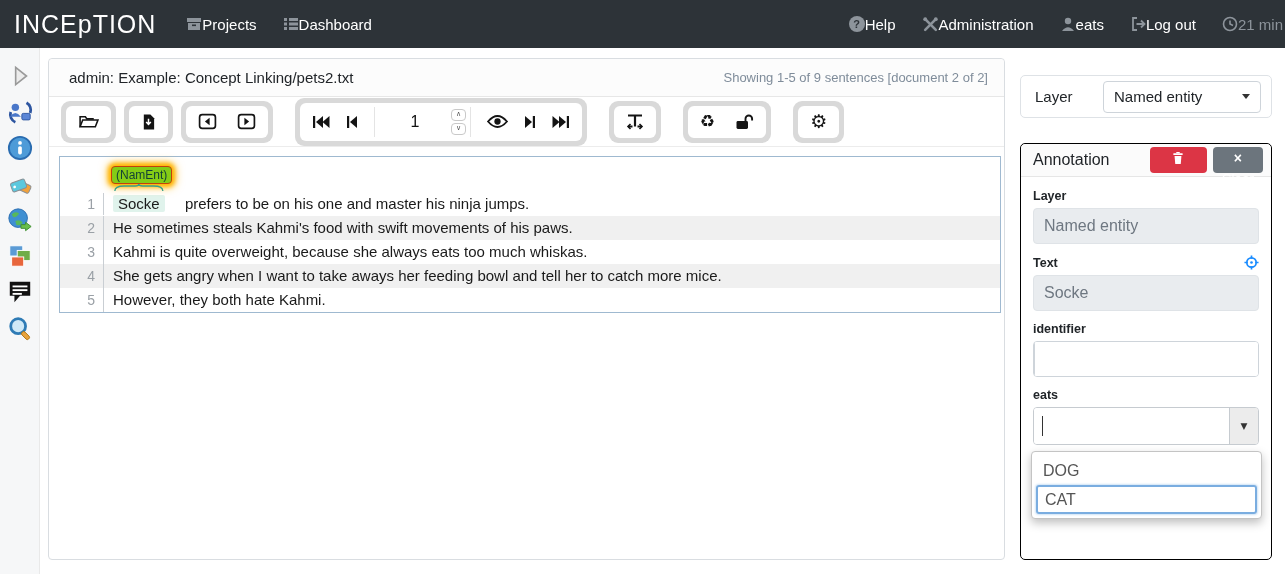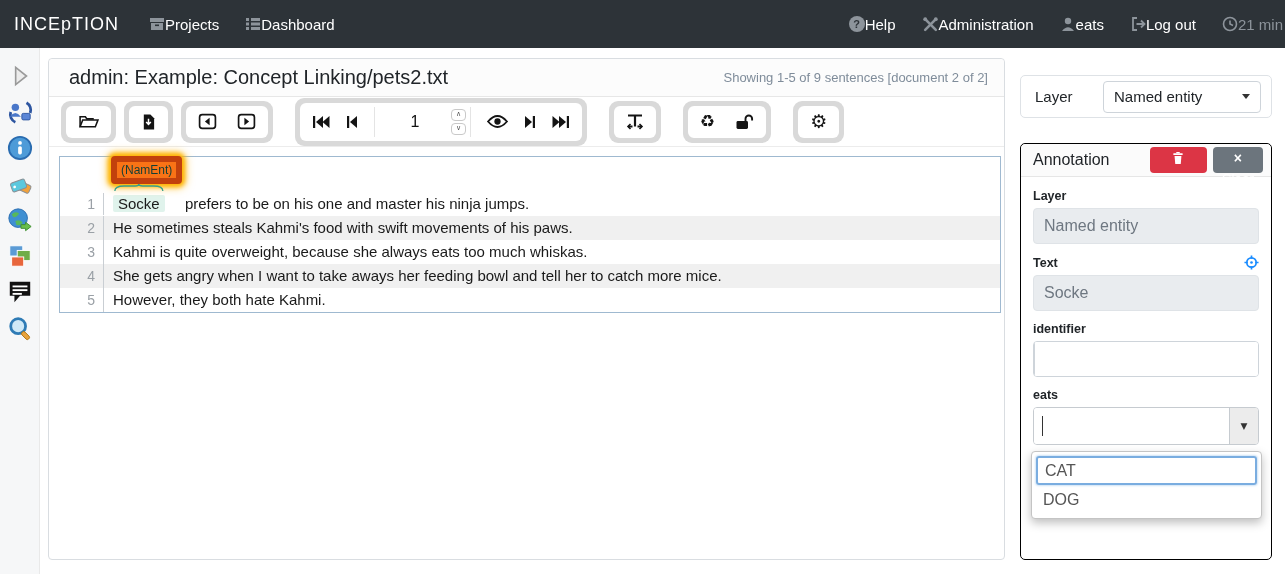--- a/index.html
+++ b/index.html
@@ -2,42 +2,42 @@
 <html><head>
 <meta charset="utf-8">
 <style>
   * { box-sizing: border-box; margin: 0; padding: 0; }
   html,body { width:1285px; height:574px; overflow:hidden; background:#fff;
     font-family:"Liberation Sans","DejaVu Sans",sans-serif; }
 
   
   .navbar { position:absolute; left:0; top:0; width:1285px; height:48px;
     background:#2d3338; display:flex; align-items:center; color:#fff; overflow:hidden; }
-  .brand { font-size:18px; color:#fff; margin:0 30px 0 14px; letter-spacing:1px; }
+  .brand { font-size:25px; color:#fff; margin:0 30px 0 14px; letter-spacing:1px; }
   .nav-item { display:flex; align-items:center; font-size:15px; color:#fff;
     margin-right:26px; cursor:pointer; white-space:nowrap; }
   .nav-item svg { display:block; }
   .nav-right { margin-left:auto; display:flex; align-items:center; }
   .nav-muted { color:#8d949b; }
   .help-circle { width:16px; height:16px; border-radius:50%; background:#8d949b; color:#2d3338;
     font-size:11px; font-weight:bold; display:flex; align-items:center; justify-content:center; }
 
   
   .side-strip { position:absolute; left:0; top:48px; width:40px; height:526px;
     background:#f6f7f8; border-right:1px solid #e9e9e9; display:flex; flex-direction:column;
     align-items:center; padding-top:14px; gap:8px; }
   .side-icon { width:28px; height:28px; display:flex; align-items:center; justify-content:center; cursor:pointer; }
   .side-icon svg { width:26px; height:26px; display:block; }
 
   
   .main-panel { position:absolute; left:48px; top:58px; width:957px; height:502px;
     background:#fff; border:1px solid #d9dde1; border-radius:4px; }
   .doc-header { height:38px; display:flex; align-items:center; padding:0 16px 0 20px;
     background:#fcfcfc; border-bottom:1px solid #e7e7e7; border-radius:4px 4px 0 0; }
-  .doc-title { font-size:20px; color:#212529; }
+  .doc-title { font-size:15px; color:#212529; }
   .doc-paging { margin-left:auto; font-size:13px; color:#7f8c9a; }
 
   .toolbar { height:50px; display:flex; align-items:center; padding-left:12px;
     border-bottom:1px solid #ececec; }
   .tb-group { background:#d9d9d9; border-radius:9px; padding:5px; display:flex; }
   .tb-inner { background:#fff; border-radius:6px; display:flex; align-items:center;
     padding:4px 12px; gap:20px; min-height:32px; }
   .tb-btn { background:none; border:none; padding:0; display:flex; align-items:center;
     justify-content:center; cursor:pointer; height:22px; }
   .tb-btn svg { display:block; }
@@ -57,21 +57,21 @@
     border:1px solid #9fb9d0; background:#fff; }
   .srow { display:flex; height:24px; line-height:24px; }
   .srow.alt { background:#f0f0f0; }
   .srow.first { height:59px; align-items:flex-end; line-height:22px; padding-bottom:1px; }
   .gutter { width:44px; flex:0 0 44px; text-align:right; padding-right:8px; color:#9aa0a6;
     font-size:14px; border-right:1px solid #c9ced3; }
   .sline { padding-left:9px; font-size:15px; color:#1a1a1a; white-space:nowrap; }
   .anno-wrap { position:relative; display:inline-block; }
   .entity { background:#e0f3ec; padding:0 5px; border-radius:2px; }
   .ent-tag { position:absolute; left:-2px; bottom:calc(100% + 9px); white-space:nowrap;
-    background:#f97316; border:6px solid #c2410c; border-radius:4px; color:#123f36;
+    background:#84cc16; border:1px solid #c2410c; border-radius:4px; color:#123f36;
     font-size:12px; padding:0px 4px; line-height:16px;
     box-shadow:0 0 4px 3px #ffb400, 0 0 8px 4px rgba(255,180,0,.55); cursor:pointer; }
   .brace { position:absolute; left:0; bottom:calc(100% + 2px); width:100%; height:7px; }
   .sent-text { margin-left:16px; }
 
   
   .layer-box { position:absolute; left:1020px; top:75px; width:252px; height:43px;
     border:1px solid #dee2e6; border-radius:5px; background:#fff; display:flex;
     align-items:center; padding:0 10px 0 14px; }
   .layer-box-label { font-size:15px; color:#212529; }
@@ -455,17 +455,17 @@
 
     <div class="f-label">eats</div>
     <div class="combo">
       <div class="combo-text">
           <span class="caret-line"></span>
         </div>
       <button class="combo-btn">▼</button>
     </div>
 
     <div class="listbox">
+      <div class="opt">DOG</div>
       <div class="opt focused">CAT</div>
-      <div class="opt">DOG</div>
     </div>
   </div>
 </div>
 
 </body></html>

